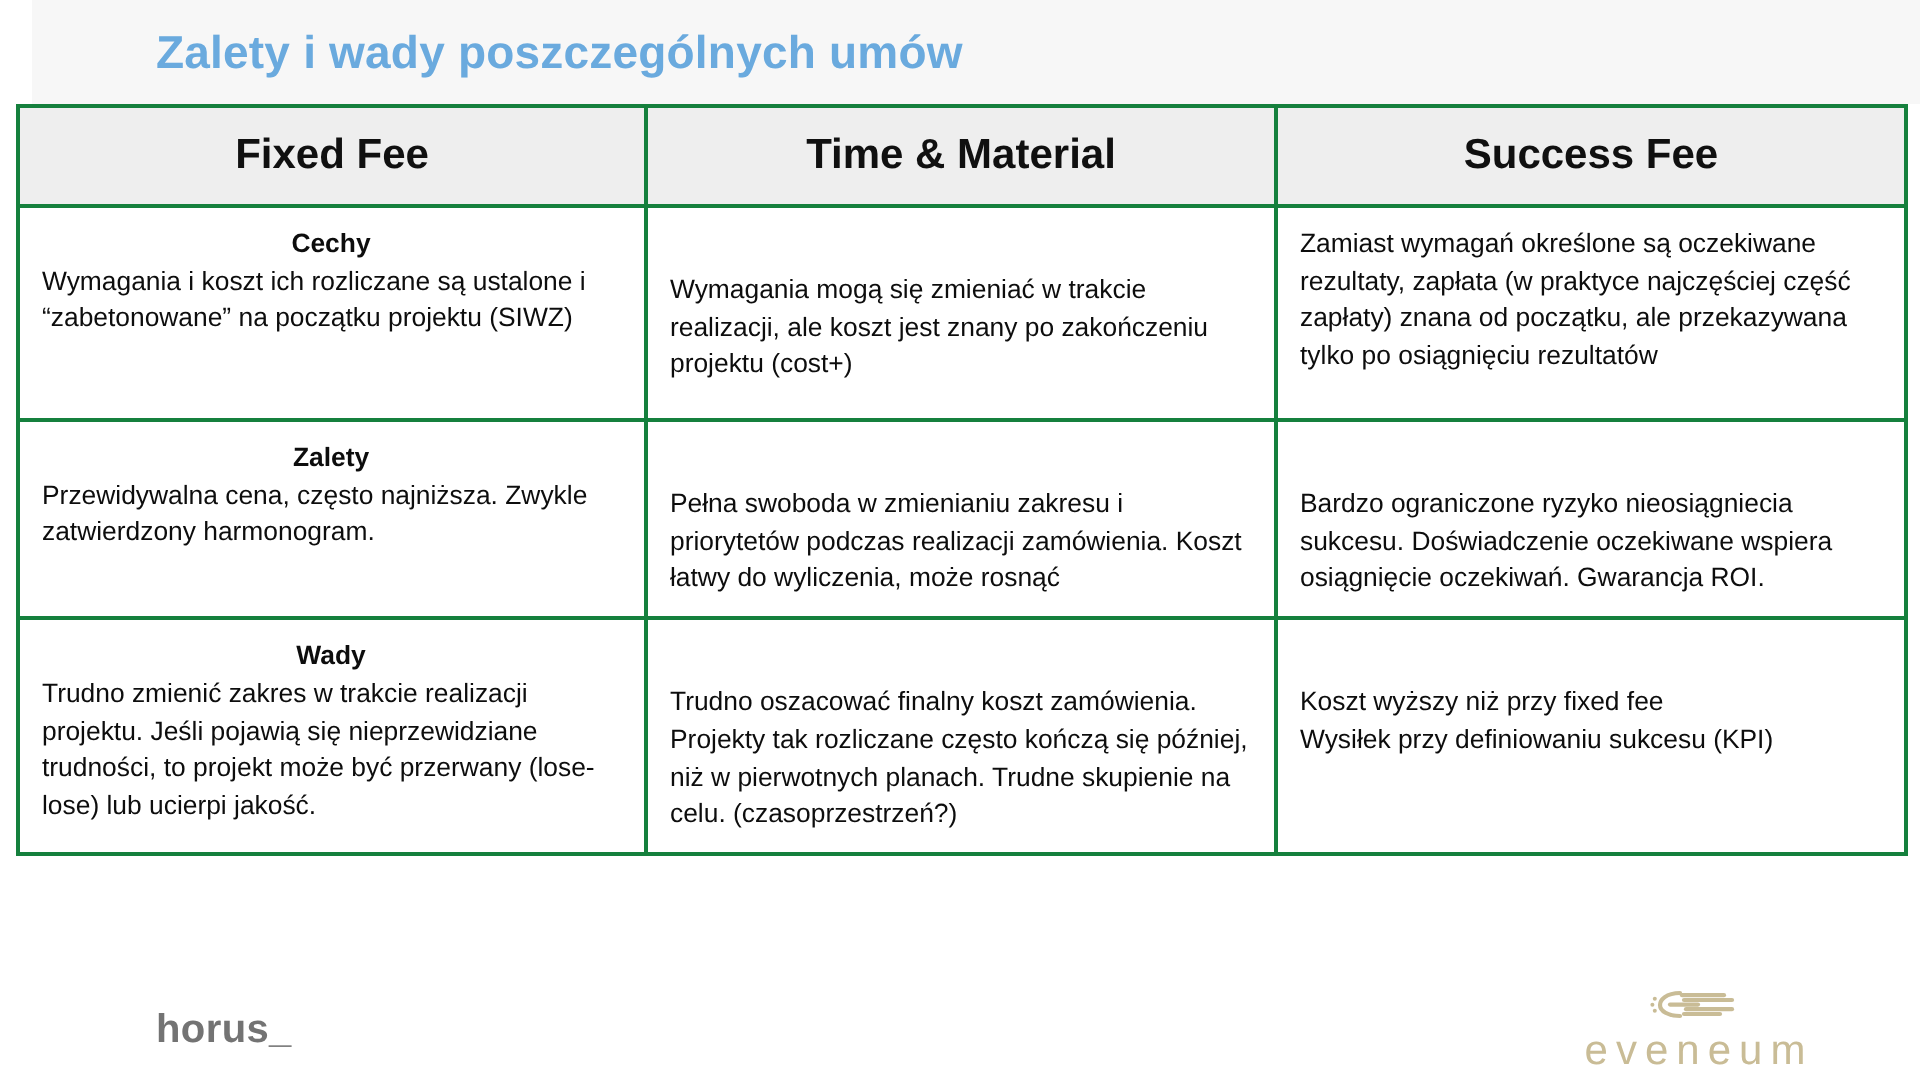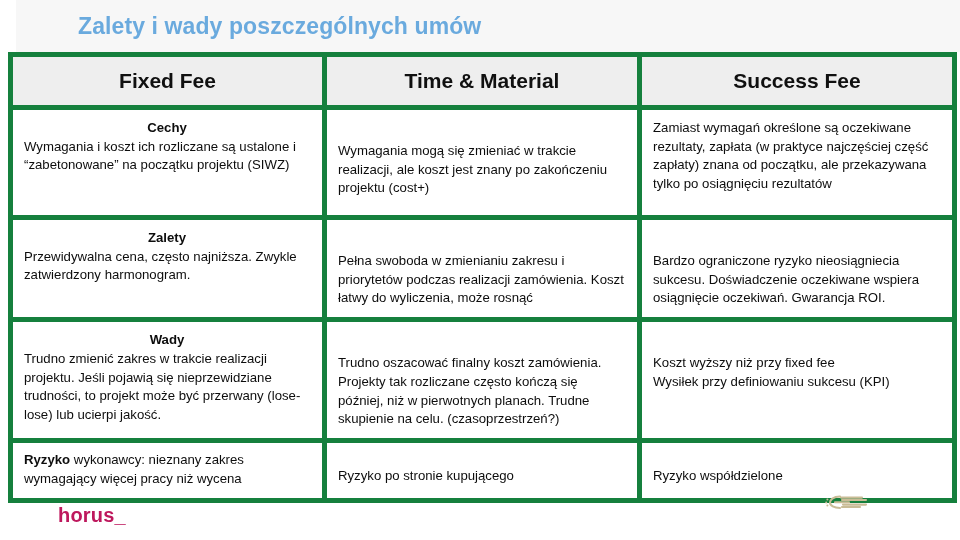--- a/index.html
+++ b/index.html
@@ -46,21 +46,21 @@
     border-collapse: collapse;
     width: 944px;
     table-layout: fixed;
   }
   table.matrix col.c1 { width: 314px; }
   table.matrix col.c2 { width: 315px; }
   table.matrix col.c3 { width: 315px; }
 
   table.matrix th,
   table.matrix td {
-    border: 5px solid #15803d;
+    border: 2px solid #15803d;
     vertical-align: top;
     padding: 0;
     margin-left: 16px;
   }
 
   table.matrix thead th {
     background: #eeeeee;
     height: 48px;
     text-align: center;
     vertical-align: middle;
@@ -104,25 +104,25 @@
   
   tr.r1 td { height: 105px; }
   tr.r2 td { height: 83px; }
   tr.r3 td { height: 110px; }
   tr.r4 td { height: 54px; }
   tr.r5 td { height: 52px; }
 
   
   .logo-horus {
     position: absolute;
-    left: 58px;
+    left: 78px;
     top: 504px;
     font-size: 20px;
     font-weight: 600;
-    color: #be185d;
+    color: #737373;
     letter-spacing: 0.2px;
   }
   .logo-eveneum {
     position: absolute;
     right: 28px;
     top: 492px;
     width: 165px;
     height: 46px;
     text-align: center;
   }
@@ -213,37 +213,20 @@
           </div>
         </td>
         <td>
           <div class="cell-inner pad-mid">
             <p class="pre" style="white-space: pre-line;">Koszt wyższy niż przy fixed fee
 Wysiłek przy definiowaniu sukcesu (KPI)</p>
           </div>
         </td>
       </tr>
 
-      <tr class="r4">
-        <td>
-          <div class="cell-inner pad-row4">
-            <p><span class="lbl">Ryzyko</span><span> wykonawcy: nieznany zakres wymagający więcej pracy niż wycena</span></p>
-          </div>
-        </td>
-        <td>
-          <div class="cell-inner pad-row4-mid">
-            <p>Ryzyko po stronie kupującego</p>
-          </div>
-        </td>
-        <td>
-          <div class="cell-inner pad-row4-mid">
-            <p>Ryzyko współdzielone</p>
-          </div>
-        </td>
-      </tr>
 
 
     </tbody>
   </table>
 </div>
 
 <div class="logo-horus">horus_</div>
 
 <div class="logo-eveneum">
   <span class="mark">
@@ -256,13 +239,14 @@
         <path d="M21 12.6 L44 12.6"></path>
         <path d="M20 15.0 L38 15.0"></path>
       </g>
       <g fill="#c9bc96">
         <circle cx="5.4" cy="7.4" r="1.0"></circle>
         <circle cx="4.2" cy="10.4" r="1.0"></circle>
         <circle cx="5.4" cy="13.4" r="1.0"></circle>
       </g>
     </svg>
   </span>
+  <span class="wordmark">eveneum</span>
 </div>
 
 </body></html>

